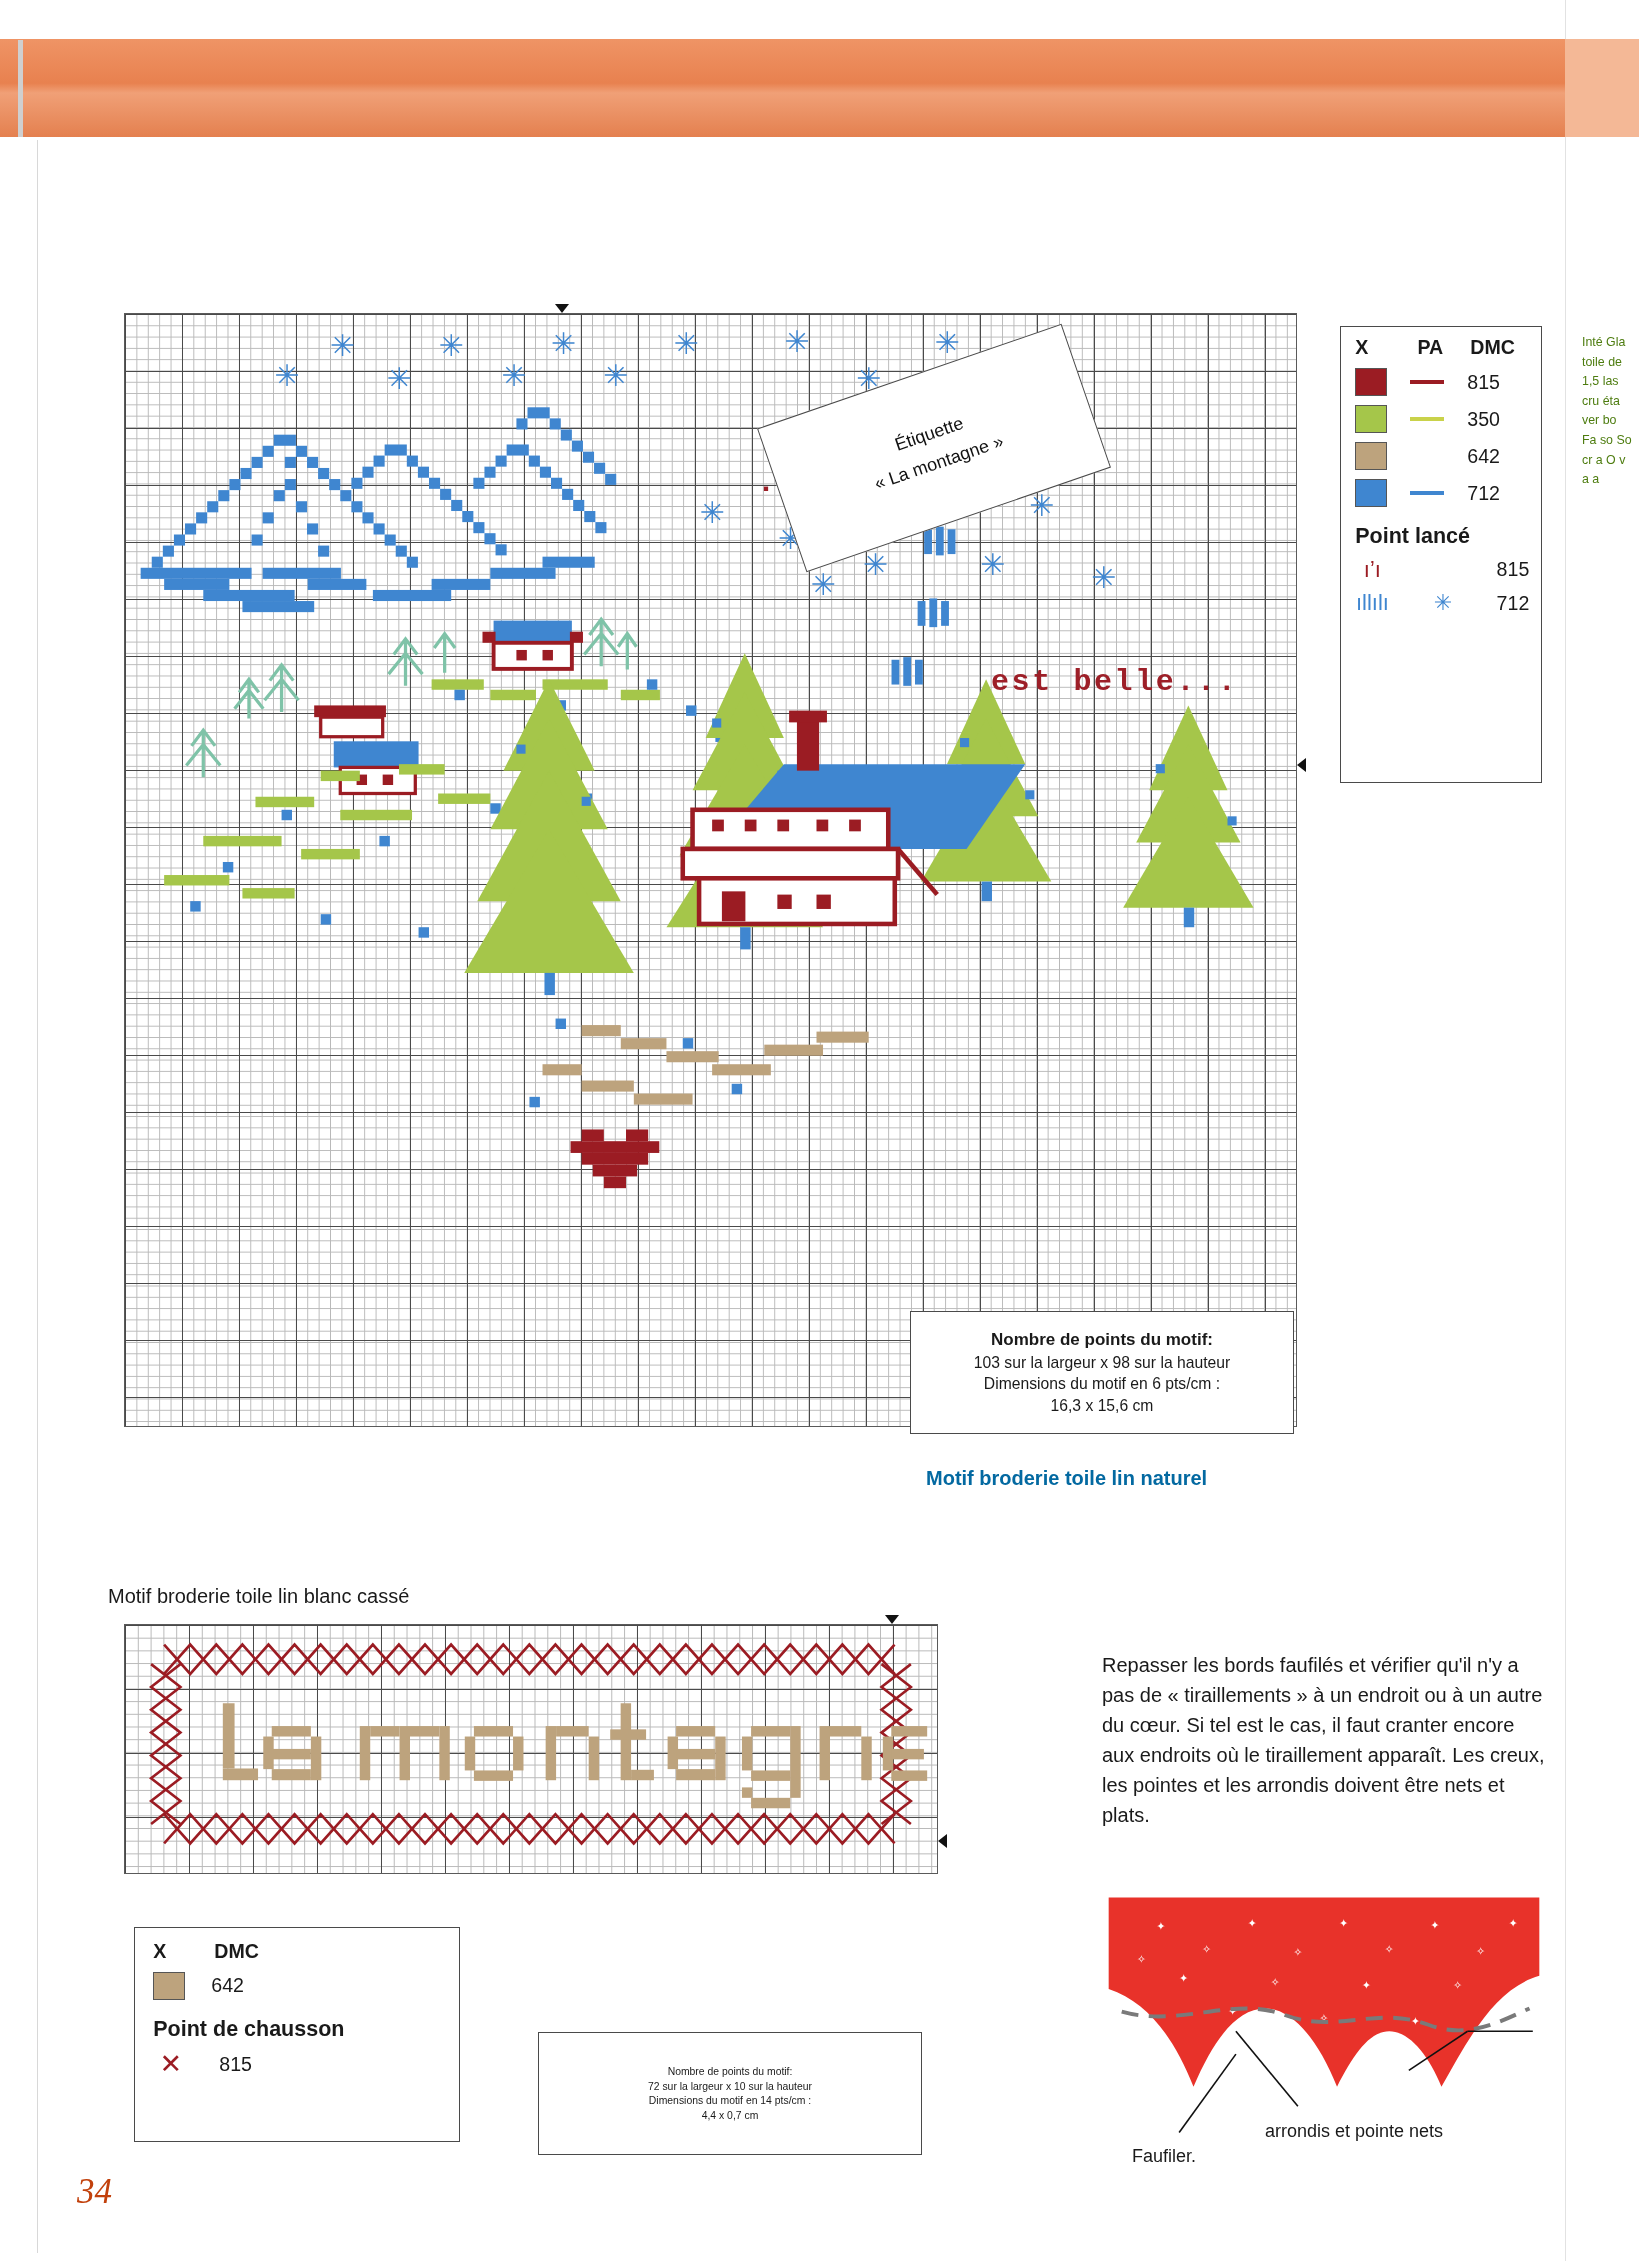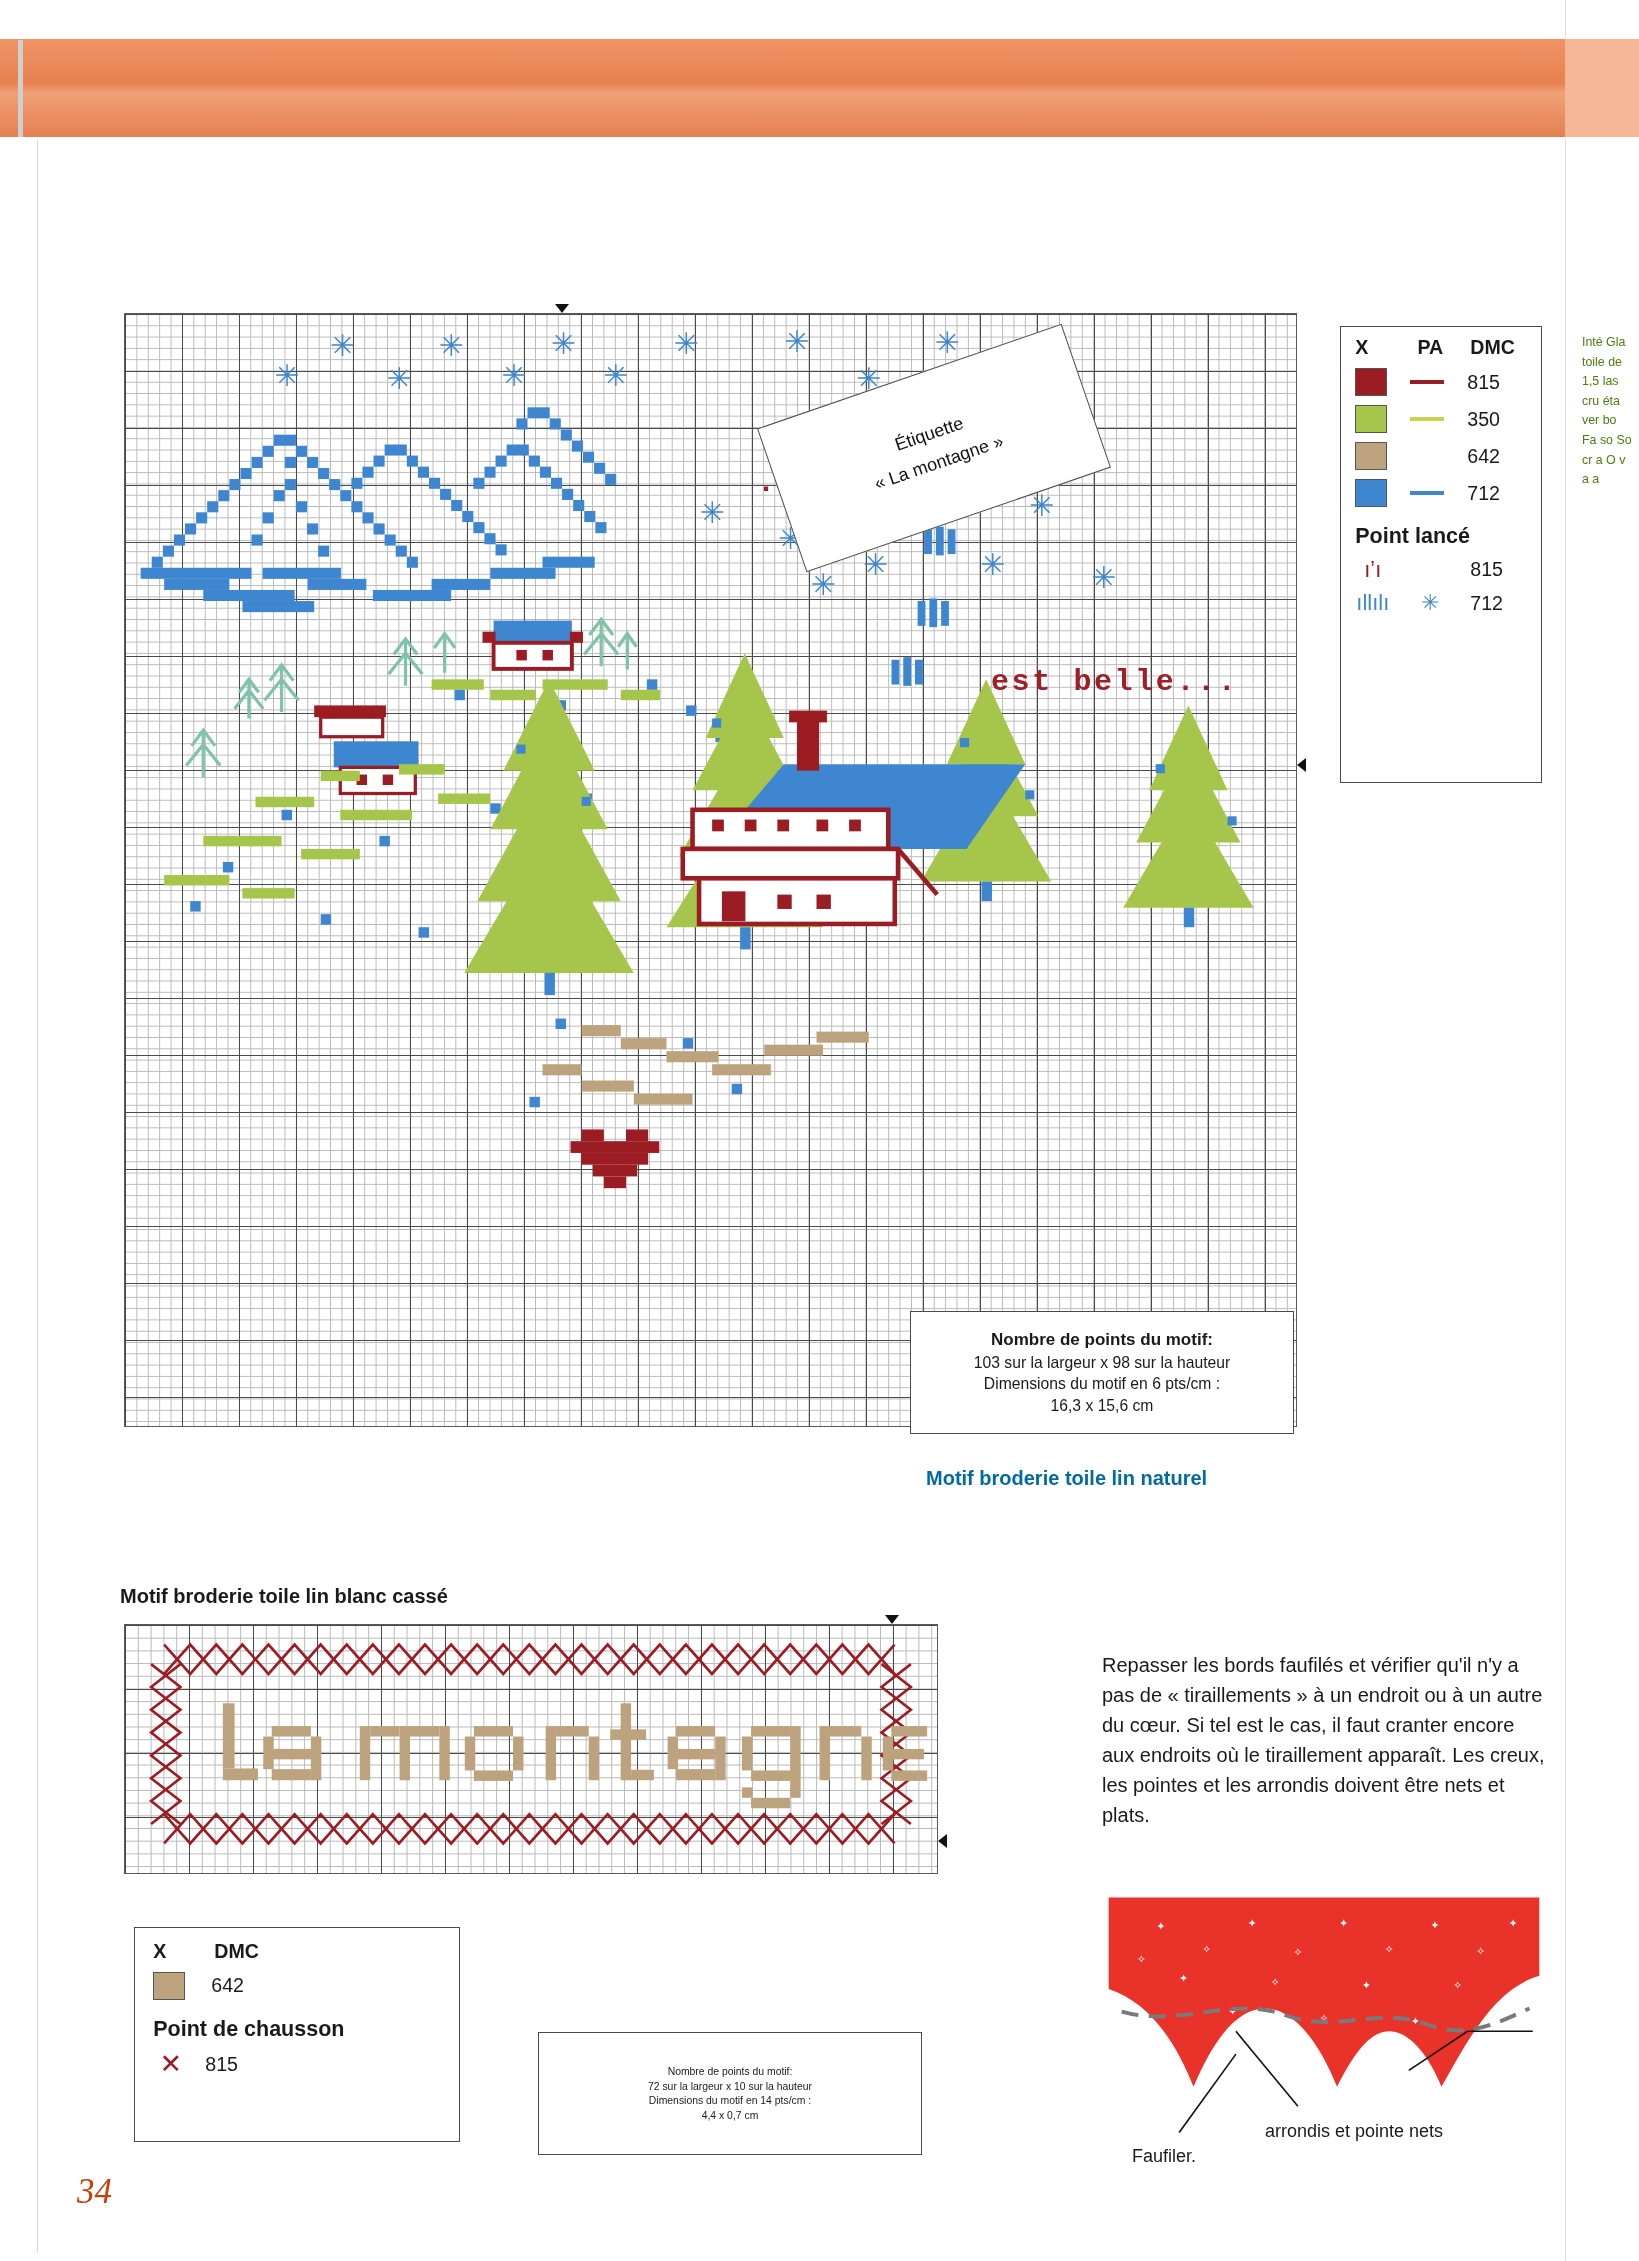--- a/index.html
+++ b/index.html
@@ -48,26 +48,26 @@
   .legend-main{position:absolute;left:1340px;top:326px;width:202px;height:457px;background:#fff;border:1.3px solid #4a4a4a;padding:9px 11.7px;box-sizing:border-box;}
   .legend-head{display:flex;align-items:center;font-weight:bold;font-size:19.6px;gap:17px;padding-left:2.6px;}
   .legend-head .h-x{width:35px;}
   .legend-head .h-pa{width:46px;text-align:center;}
   .legend-row{display:flex;align-items:center;gap:17px;margin-top:9px;padding-left:2.6px;}
   .sw{width:30px;height:26px;border:0.7px solid #555;}
   .dash{width:46px;display:flex;justify-content:center;}
   .dash i{display:block;width:34px;height:3.3px;}
   .dmc{font-size:19.6px;}
   .legend-sub{font-size:21.5px;font-weight:bold;margin:17px 0 6.5px 2.6px;}
-  .pl-row{display:flex;align-items:center;gap:17px;margin-top:9px;padding-left:2.6px;}
+  .pl-row{display:flex;align-items:center;gap:31px;margin-top:9px;padding-left:2.6px;}
   .pl-ico{width:35px;text-align:center;font-size:22px;line-height:1;}
   .pl-mid{width:46px;text-align:center;font-size:22px;}
 
   
-  .caption-2{position:absolute;left:120px;top:1585px;font-size:20px;font-weight:bold;}
+  .caption-2{position:absolute;left:108px;top:1585px;font-size:20px;font-weight:normal;}
   .chart-band{position:absolute;left:124px;top:1624px;width:812px;height:248px;background:#fff;border:1.3px solid #5a5a5a;}
   .grid-fine2{position:absolute;inset:0;background-image:linear-gradient(to right,#b9b9b9 0.7px,transparent 0.7px),linear-gradient(to bottom,#b9b9b9 0.7px,transparent 0.7px);background-size:12.8px 12.7px;}
   .grid-bold2{position:absolute;inset:0;background-image:linear-gradient(to right,#4a4a4a 1px,transparent 1px),linear-gradient(to bottom,#4a4a4a 1px,transparent 1px);background-size:64px 64px;}
 
   .legend-small{position:absolute;left:134px;top:1927px;width:326px;height:215px;background:#fff;border:1.3px solid #4a4a4a;padding:11.7px 15.7px;box-sizing:border-box;}
   .legend-small .legend-head{gap:26px;}
   .legend-small .legend-row{gap:26px;}
 
   .note-box2{position:absolute;left:538px;top:2032px;width:382px;height:121px;background:#fff;border:1.3px solid #4a4a4a;
       display:flex;flex-direction:column;align-items:center;justify-content:center;gap:3.9px;text-align:center;}

